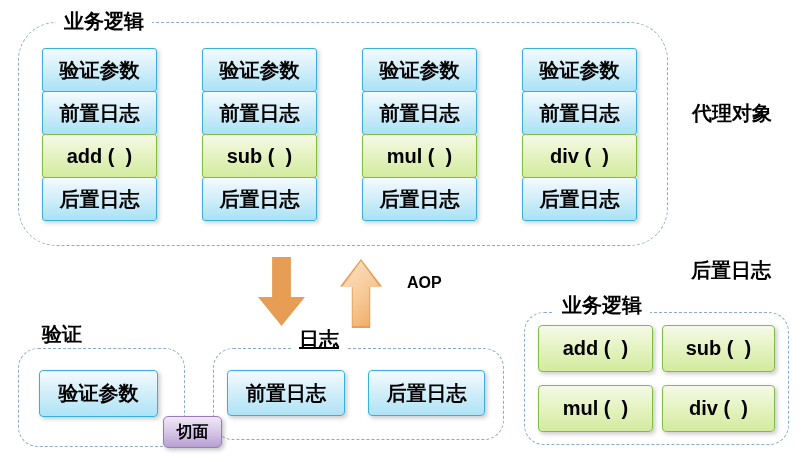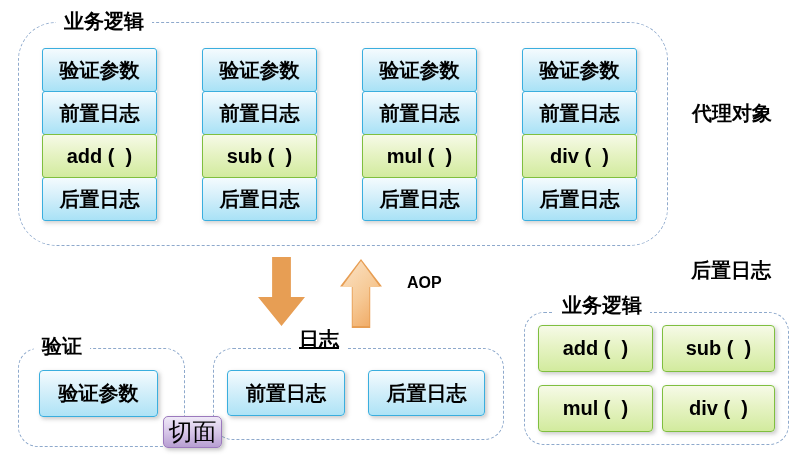--- a/index.html
+++ b/index.html
@@ -41,21 +41,21 @@
   }
   .box-green {
     position:absolute; box-sizing:border-box; display:flex; align-items:center; justify-content:center;
     font-size:20px; font-weight:bold; white-space:pre;
     background:linear-gradient(180deg,#f6fae7 0%, #e6f3c4 45%, #d2eb9e 100%);
     border:1px solid #7fbf3f; border-radius:4px;
     box-shadow:2px 2px 4px rgba(120,120,120,.4); z-index:2;
   }
   .badge-purple {
     position:absolute; box-sizing:border-box; display:flex; align-items:center; justify-content:center;
-    font-size:24px; font-weight:normal;
+    font-size:16px; font-weight:bold;
     background:linear-gradient(180deg,#efe9f7 0%, #d7c6e8 50%, #b79fd2 100%);
     border:1px solid #9b79bd; border-radius:5px;
     box-shadow:2px 2px 4px rgba(120,120,120,.45); z-index:3;
   }
   .arrow { position:absolute; }
   .arrow-down-outer, .arrow-up-outer { position:absolute; inset:0; }
   .arrow-down-outer { clip-path:polygon(30% 0, 70% 0, 70% 58%, 100% 58%, 50% 100%, 0 58%, 30% 58%);
     background:#e79e54; }
   .arrow-down-inner { position:absolute; inset:2px;
     clip-path:polygon(30% 0, 70% 0, 70% 58%, 100% 58%, 50% 100%, 0 58%, 30% 58%);
@@ -108,21 +108,21 @@
     <div class="arrow-down-outer"></div>
     <div class="arrow-down-inner"></div>
   </div>
   <div class="arrow" style="left:340px; top:259px; width:42px; height:69px;">
     <div class="arrow-up-outer"></div>
     <div class="arrow-up-inner"></div>
   </div>
   <div class="aop-text" style="left:407px; top:274px;">AOP</div>
 
   <div class="dashed-frame" style="left:18px; top:348px; width:165px; height:97px; border-radius:20px;"></div>
-  <div class="frame-label" style="left:34px; top:335px;">验证</div>
+  <div class="frame-label" style="left:34px; top:323px;">验证</div>
   <div class="box-blue" style="left:39px; top:370px; width:119px; height:47px;">验证参数</div>
 
   <div class="dashed-frame" style="left:213px; top:348px; width:289px; height:90px; border-radius:20px;"></div>
   <div class="frame-label" style="left:291px; top:328px;text-decoration:underline;">日志</div>
   <div class="box-blue" style="left:227px; top:370px; width:118px; height:46px;">前置日志</div>
   <div class="box-blue" style="left:368px; top:370px; width:117px; height:46px;">后置日志</div>
 
   <div class="badge-purple" style="left:163px; top:416px; width:59px; height:32px;">切面</div>
 
   <div class="free-label" style="left:691px; top:259px;">后置日志</div>

